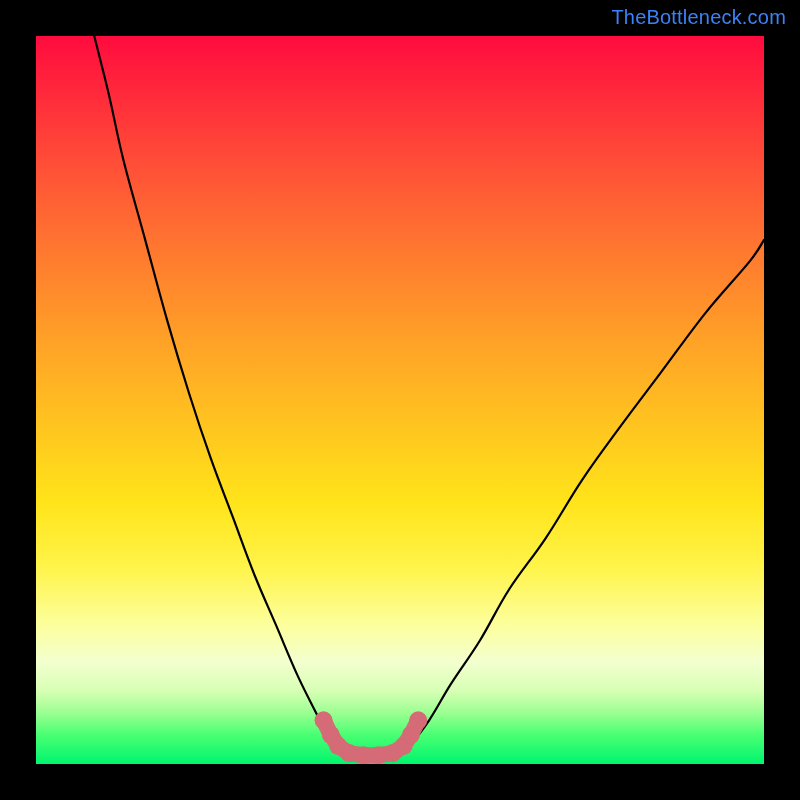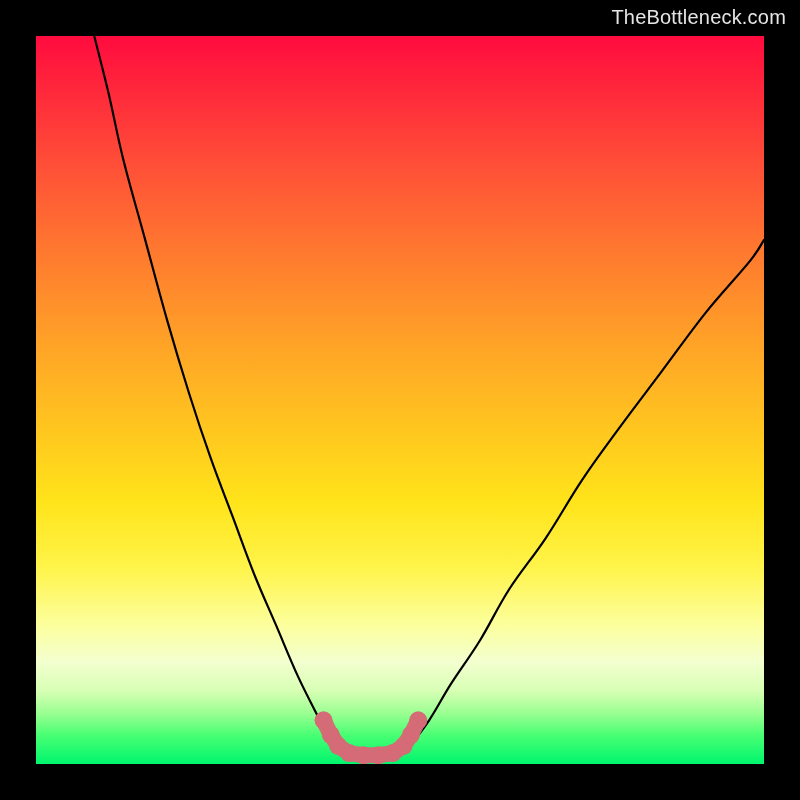--- a/index.html
+++ b/index.html
@@ -49,21 +49,21 @@
     );
   }
   svg.curve {
     position: absolute;
     inset: 0;
   }
   .watermark {
     position: absolute;
     top: 6px;
     right: 14px;
-    color: #e5e5e5;
+    color: #3b82f6;
     font-size: 20px;
     letter-spacing: 0.2px;
     font-weight: 400;
   }
 </style>
 </head>
 <body>
 
 <div class="frame">
   <div class="plot-area">

